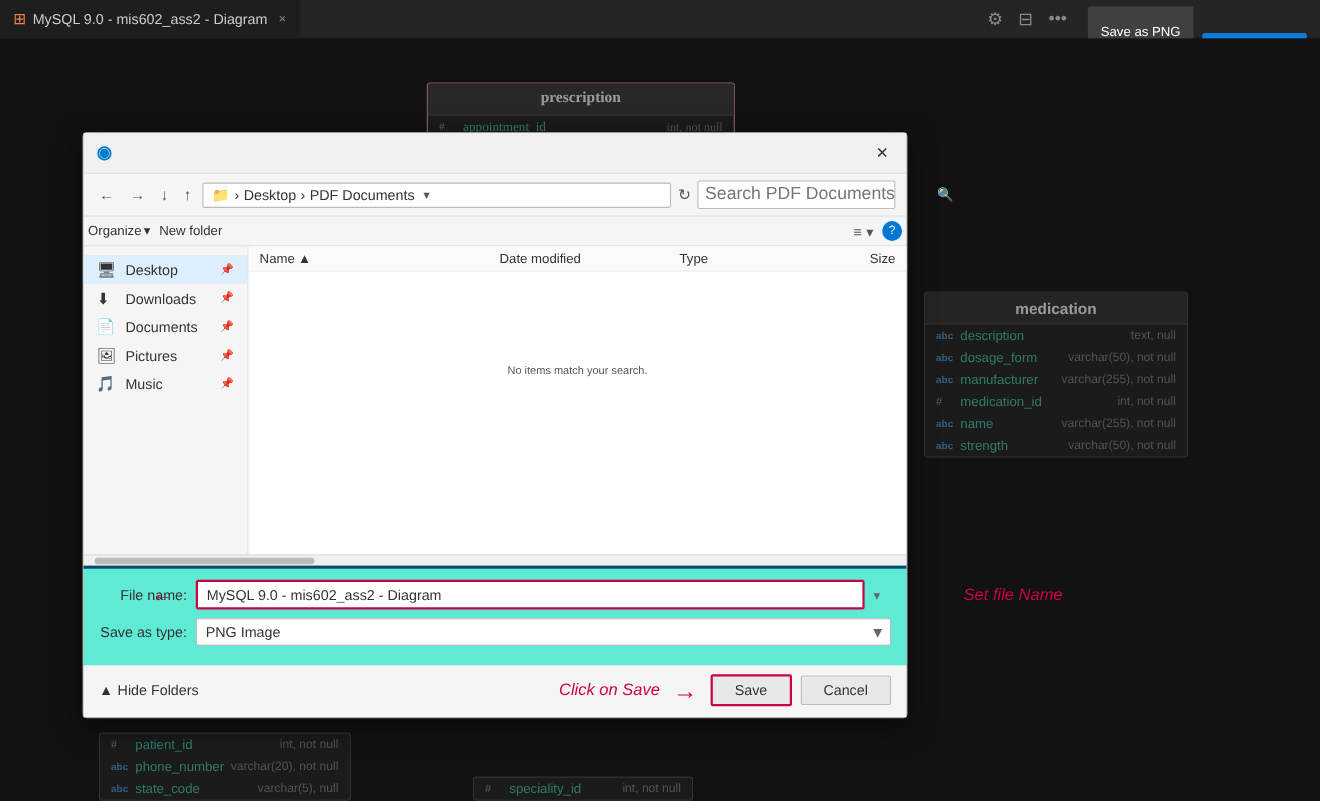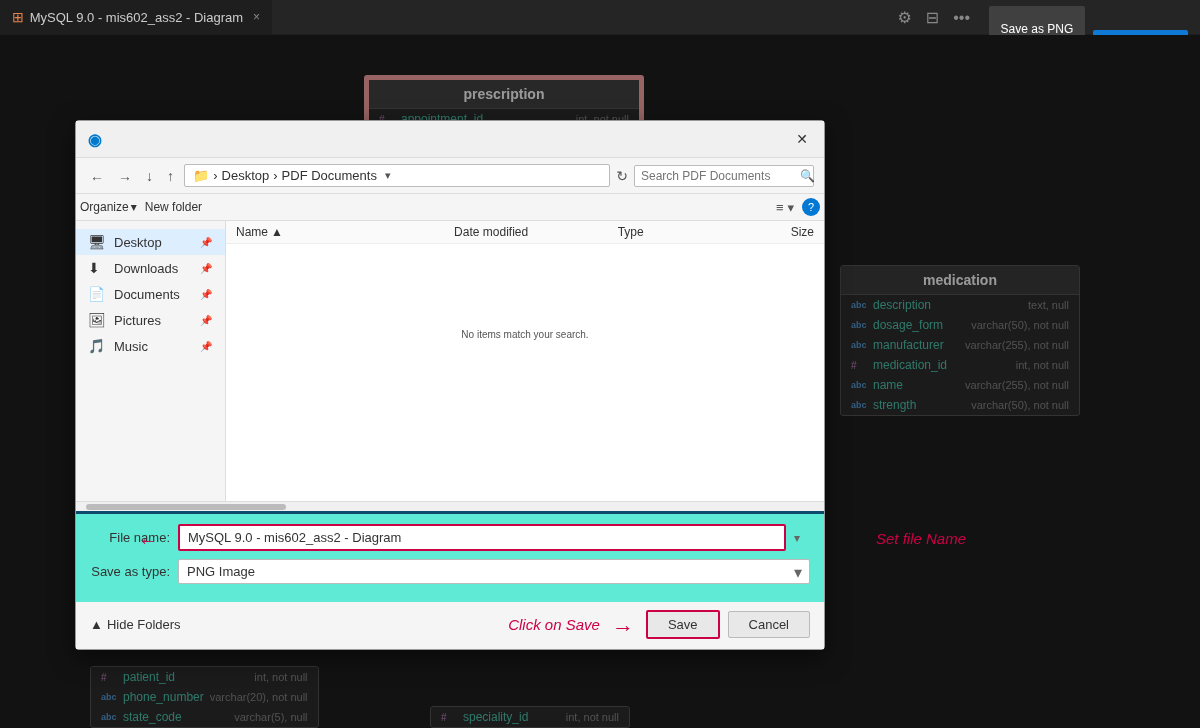--- a/index.html
+++ b/index.html
@@ -95,23 +95,24 @@
     }
     .db-table-row .field-icon { color: #888; font-size: 10px; min-width: 16px; }
     .db-table-row .field-name { color: #4ec9b0; flex: 1; }
     .db-table-row .field-type { color: #888; font-size: 11px; }
     .field-icon.hash { color: #c586c0; }
     .field-icon.abc { color: #569cd6; font-size: 9px; font-weight: bold; }
 
     
     .prescription-table {
       top: 40px;
-      left: 364px;
+      left: 388px;
       min-width: 280px;
-      border: 5px solid #fca5a5;
+      border: 1px solid #fca5a5;
+      font-family: Liberation Serif, serif;
     }
     .prescription-table .db-table-header { background: #444; }
 
     
     .medication-table {
       top: 230px;
       right: 120px;
       min-width: 240px;
     }
 
@@ -203,21 +204,21 @@
       display: flex;
       align-items: center;
       background: white;
       border: 1px solid #bbb;
       border-radius: 2px;
       padding: 3px 6px;
       gap: 4px;
       width: 180px;
     }
     .search-input {
-      border: none; outline: none; font-size: 12px; color: #333; flex: 1; background: transparent;
+      border: none; outline: none; font-size: 16px; color: #333; flex: 1; background: transparent;
     }
     .search-icon { color: #888; font-size: 12px; }
 
     
     .dialog-toolbar {
       display: flex;
       align-items: center;
       gap: 8px;
       padding: 4px 4px;
       background: #f5f5f5;

